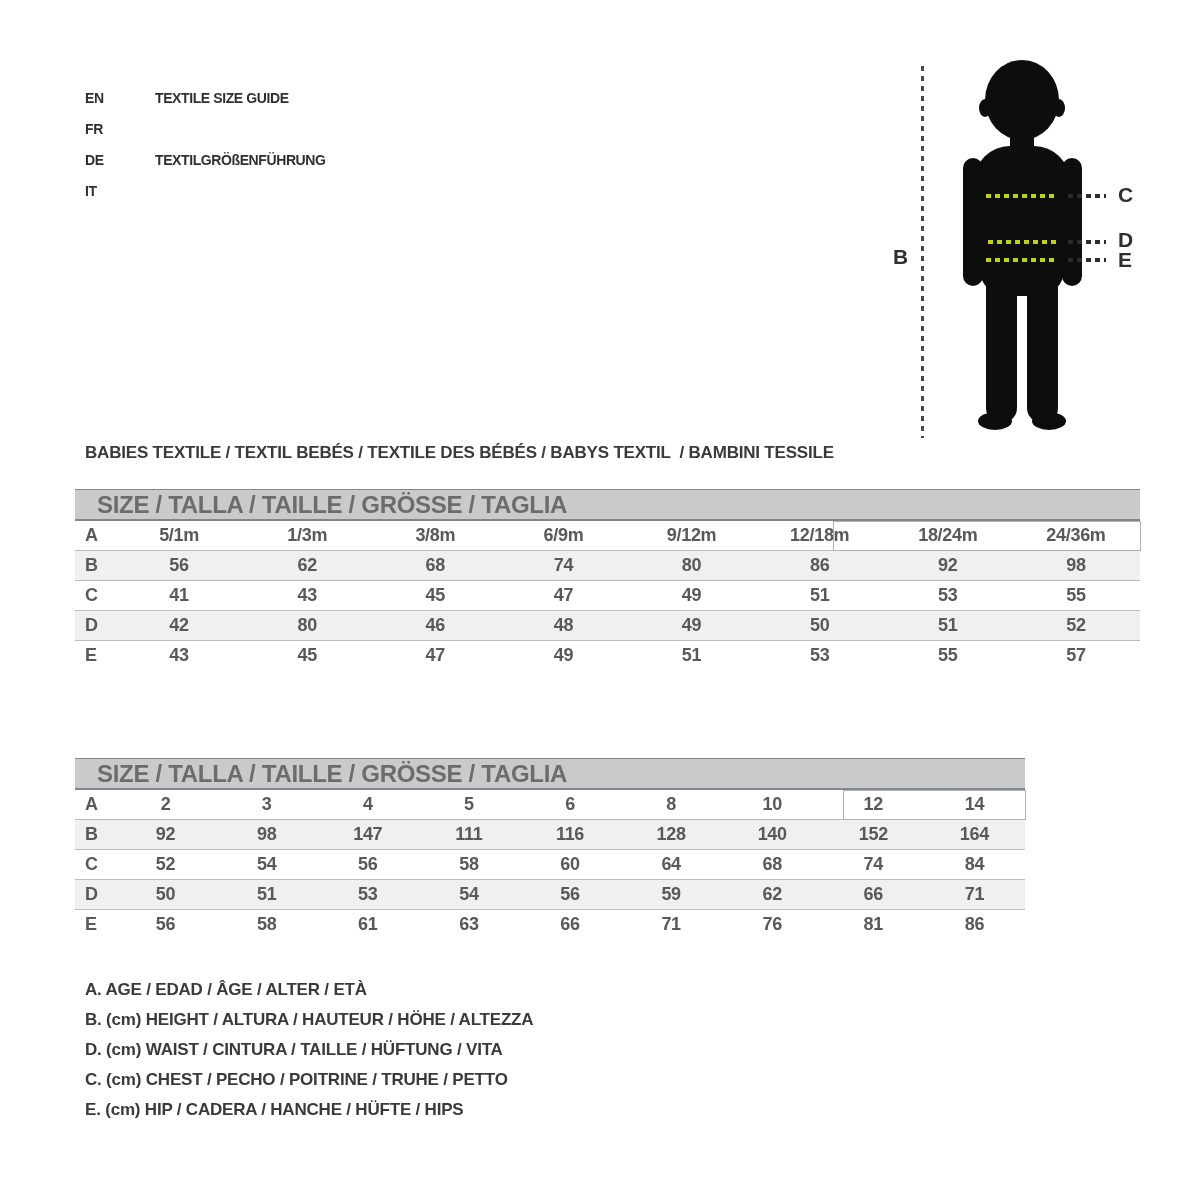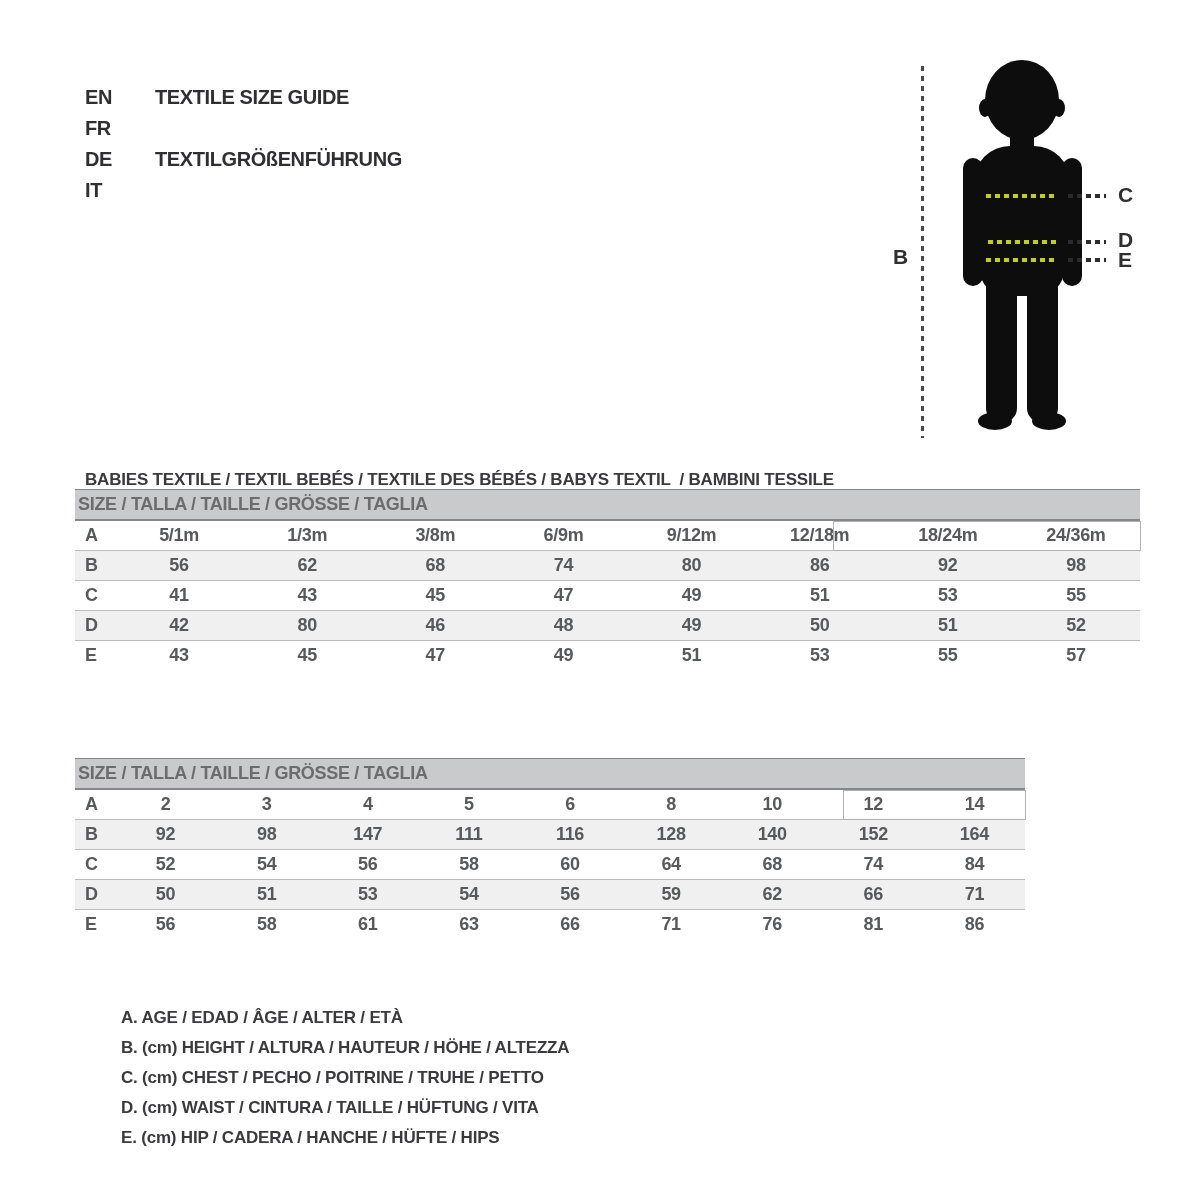--- a/index.html
+++ b/index.html
@@ -14,21 +14,21 @@
   }
   html,body{margin:0;padding:0;background:#fff;}
   .canvas{
     position:relative;width:1200px;height:1200px;background:#ffffff;overflow:hidden;
     font-family:"Liberation Sans",sans-serif;color:var(--text-dark);
   }
   
   .lang-block{position:absolute;left:85px;top:82px;}
   .lang-row{display:flex;height:31px;align-items:center;}
   .lang-code,.lang-label{
-    font-size:20px;font-weight:700;letter-spacing:-0.4px;color:#2f2f31;white-space:pre;
+    font-size:14px;font-weight:700;letter-spacing:-0.4px;color:#2f2f31;white-space:pre;
   }
   .lang-code{width:70px;}
   
   .dash-v{
     position:absolute;left:921px;top:66px;width:3px;height:372px;
     background:repeating-linear-gradient(180deg,#48484a 0 5px,transparent 5px 10px);
   }
   .fig-label{position:absolute;font-size:21px;font-weight:700;color:#2f2f31;}
   .sil-svg{position:absolute;left:950px;top:58px;}
   .dash-h-green{
@@ -43,35 +43,35 @@
   .section-title{
     position:absolute;left:85px;font-size:17px;font-weight:700;letter-spacing:-0.2px;
     color:var(--text-dark);white-space:pre;
   }
   .sg-table{position:absolute;border-top:1px solid var(--line-dark);}
   .sg-bar{
     height:29px;background:var(--bar-bg);border-bottom:2px solid var(--line-dark);
     display:flex;align-items:center;
   }
   .sg-bar span{
-    padding-left:3px;font-size:18px;font-weight:700;letter-spacing:-0.3px;color:#6b6c6e;
+    padding-left:22px;font-size:24px;font-weight:700;letter-spacing:-0.3px;color:#6b6c6e;
   }
   .sg-row{height:29px;display:flex;align-items:center;}
   .sg-row + .sg-row{border-top:1px solid var(--line-light);}
   .sg-row.stripe{background:var(--stripe);}
   .sg-rowlabel{
     width:30px;padding-left:10px;font-size:18px;font-weight:700;color:var(--text-gray);
   }
   .sg-cell{
     flex:1;text-align:center;font-size:18px;font-weight:700;letter-spacing:-0.3px;
     color:var(--text-gray);
   }
   .hl-box{position:absolute;border:1px solid #b0b1b3;background:transparent;}
   
-  .legend-block{position:absolute;left:85px;top:1003px;margin-left:36px;}
+  .legend-block{position:absolute;left:85px;top:975px;}
   .legend-line{
     height:30px;display:flex;align-items:center;font-size:17px;font-weight:700;
     letter-spacing:-0.2px;color:var(--text-dark);white-space:pre;
   }
 </style>
 </head>
 <body>
 
 <div class="canvas">
 
@@ -117,21 +117,21 @@
   <div class="fig-label" style="left:1118px;top:183px;">C</div>
 
   <div class="dash-h-green" style="left:988px;top:240px;width:70px;"></div>
   <div class="dash-h-dark" style="left:1068px;top:240px;width:38px;"></div>
   <div class="fig-label" style="left:1118px;top:228px;">D</div>
 
   <div class="dash-h-green" style="left:986px;top:258px;width:72px;"></div>
   <div class="dash-h-dark" style="left:1068px;top:258px;width:38px;"></div>
   <div class="fig-label" style="left:1118px;top:248px;">E</div>
 
-  <div class="section-title" style="top:470px;">BABIES TEXTILE / TEXTIL BEBÉS / TEXTILE DES BÉBÉS / BABYS TEXTIL  / BAMBINI TESSILE</div>
+  <div class="section-title" style="top:443px;">BABIES TEXTILE / TEXTIL BEBÉS / TEXTILE DES BÉBÉS / BABYS TEXTIL  / BAMBINI TESSILE</div>
   <div class="sg-table" style="left:75px;top:489px;width:1065px;">
     <div class="sg-bar">
       <span>SIZE / TALLA / TAILLE / GRÖSSE / TAGLIA</span>
     </div>
     <div id="babiesRows">
         <div class="sg-row">
           <span class="sg-rowlabel">A</span>
           <span class="sg-cell">5/1m</span>
           <span class="sg-cell">1/3m</span>
           <span class="sg-cell">3/8m</span>
@@ -254,18 +254,18 @@
           <span class="sg-cell">81</span>
           <span class="sg-cell">86</span>
         </div>
       </div>
     <div class="hl-box" style="left:768px;top:31px;width:181px;height:28px;"></div>
   </div>
 
   <div class="legend-block" id="legendBlock">
       <div class="legend-line">A. AGE / EDAD / ÂGE / ALTER / ETÀ</div>
       <div class="legend-line">B. (cm) HEIGHT / ALTURA / HAUTEUR / HÖHE / ALTEZZA</div>
+      <div class="legend-line">D. (cm) WAIST / CINTURA / TAILLE / HÜFTUNG / VITA</div>
       <div class="legend-line">C. (cm) CHEST / PECHO / POITRINE / TRUHE / PETTO</div>
-      <div class="legend-line">D. (cm) WAIST / CINTURA / TAILLE / HÜFTUNG / VITA</div>
       <div class="legend-line">E. (cm) HIP / CADERA / HANCHE / HÜFTE / HIPS</div>
     </div>
 
 </div>
 
 </body></html>

